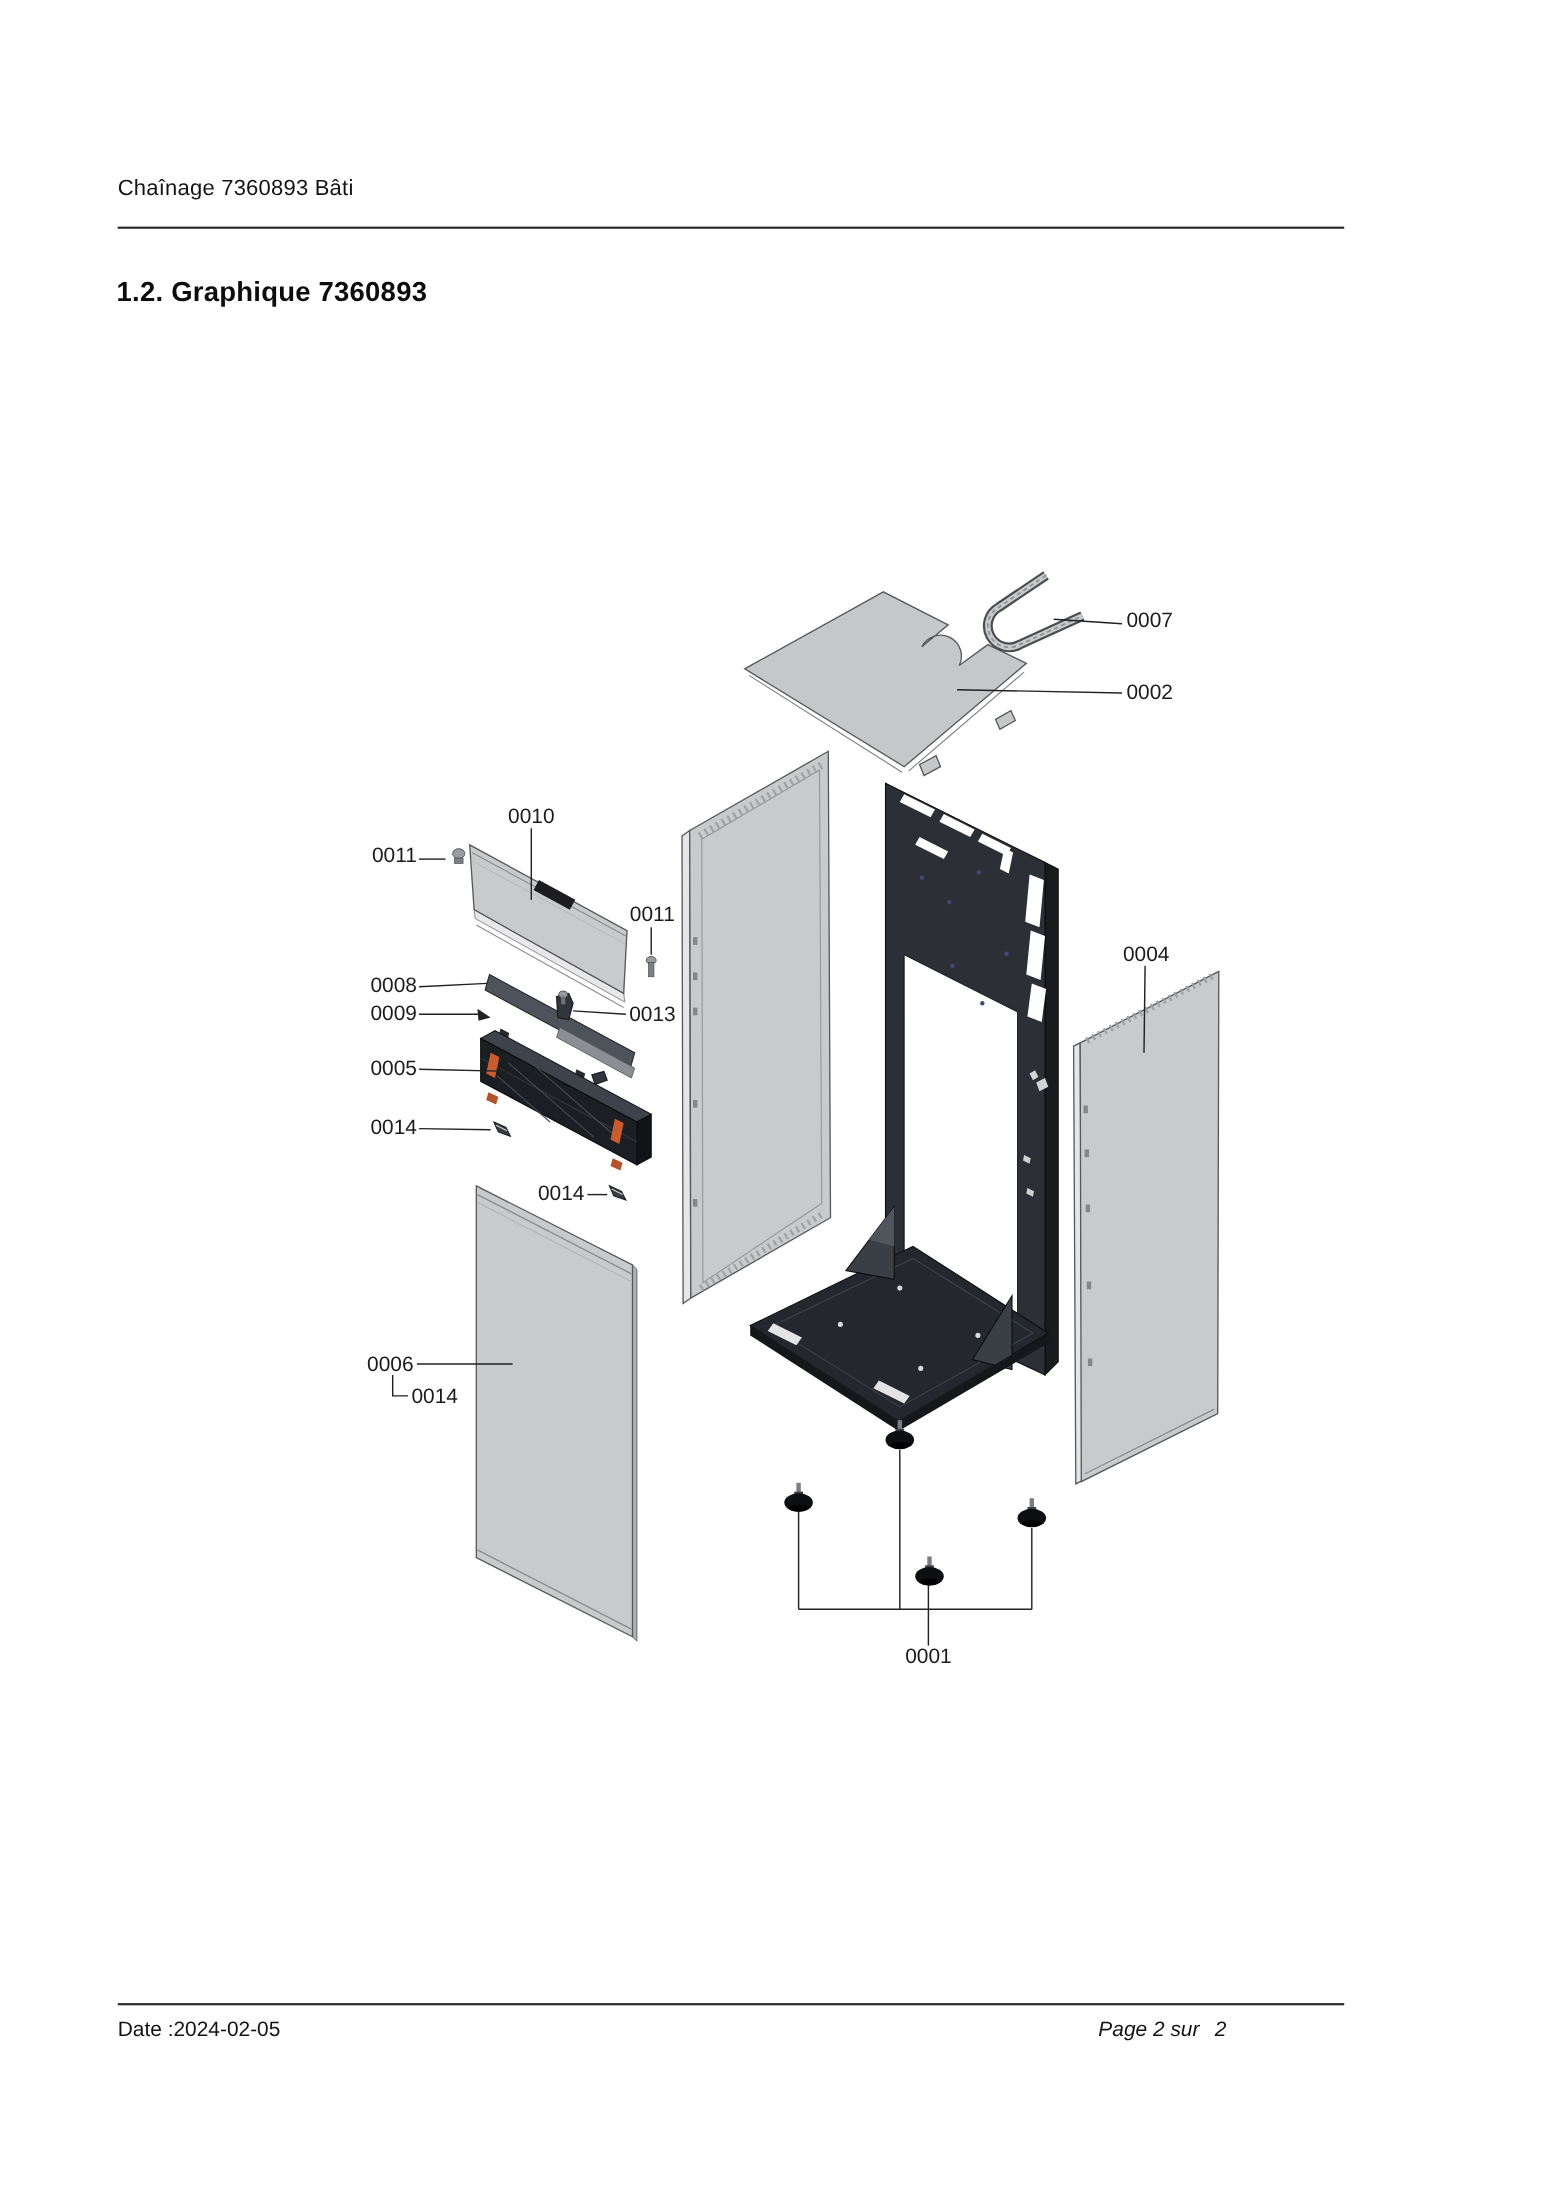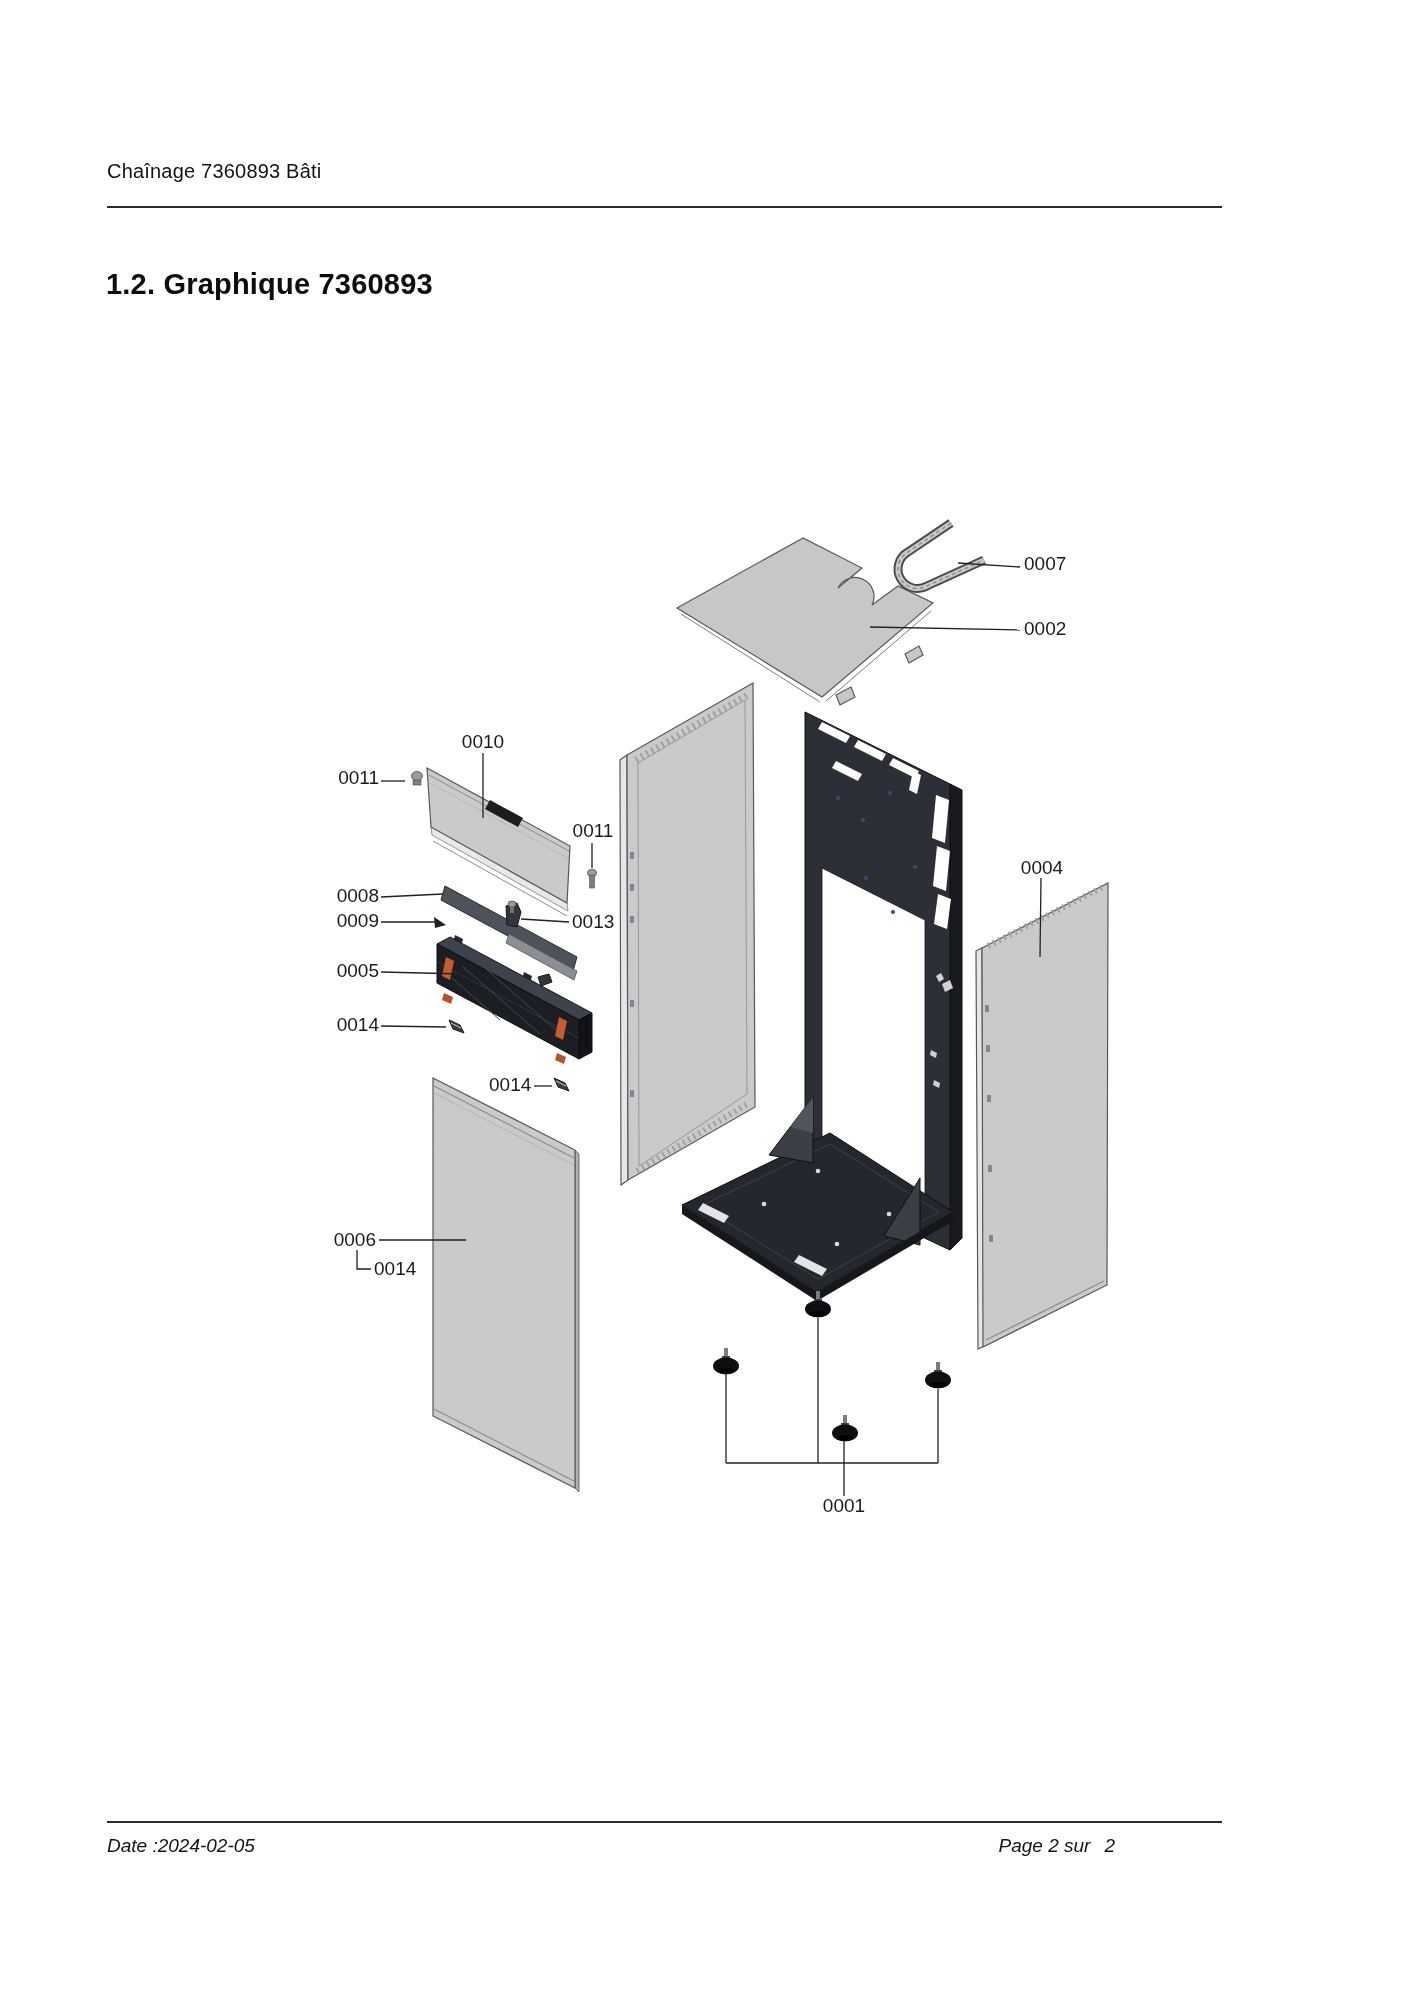--- a/index.html
+++ b/index.html
@@ -15,25 +15,25 @@
     position:absolute;left:107px;top:160px;
     font-size:20px;letter-spacing:0.2px;color:#131313;
   }
   .rule{
     position:absolute;left:107px;width:1196px;height:2px;
     background:#2b2b2b;
   }
   .rule.header{top:206px;}
   .rule.footer{top:1821px;}
   .section-heading{
-    position:absolute;left:106px;top:268px;
-    font-size:29px;font-weight:bold;letter-spacing:0.2px;color:#0d0d0d;
+    position:absolute;left:106px;top:252px;
+    font-size:25px;font-weight:bold;letter-spacing:0.2px;color:#0d0d0d;
   }
   .footer-date{
-    position:absolute;left:107px;top:1835px;font-size:19px;color:#131313;font-style:italic;
+    position:absolute;left:107px;top:1835px;font-size:19px;color:#131313;
   }
   .footer-page{
     position:absolute;right:107px;top:1835px;font-size:19px;color:#131313;
     display:flex;gap:14px;font-style:italic;
   }
   svg text{
     font-family:"Liberation Sans", sans-serif;
     font-size:19px;fill:#1b1b1b;
   }
   .leader{stroke:#222222;stroke-width:1.3;fill:none;}

